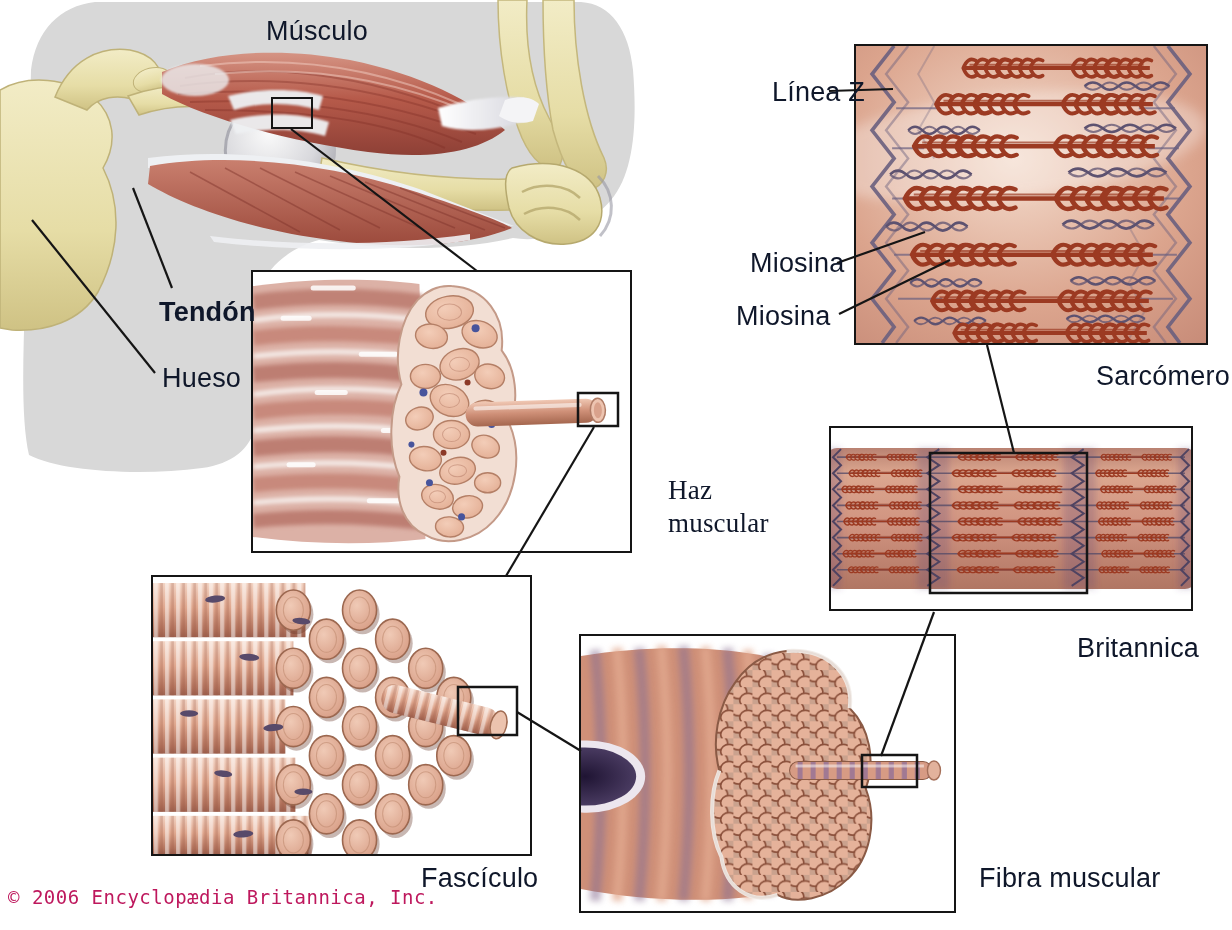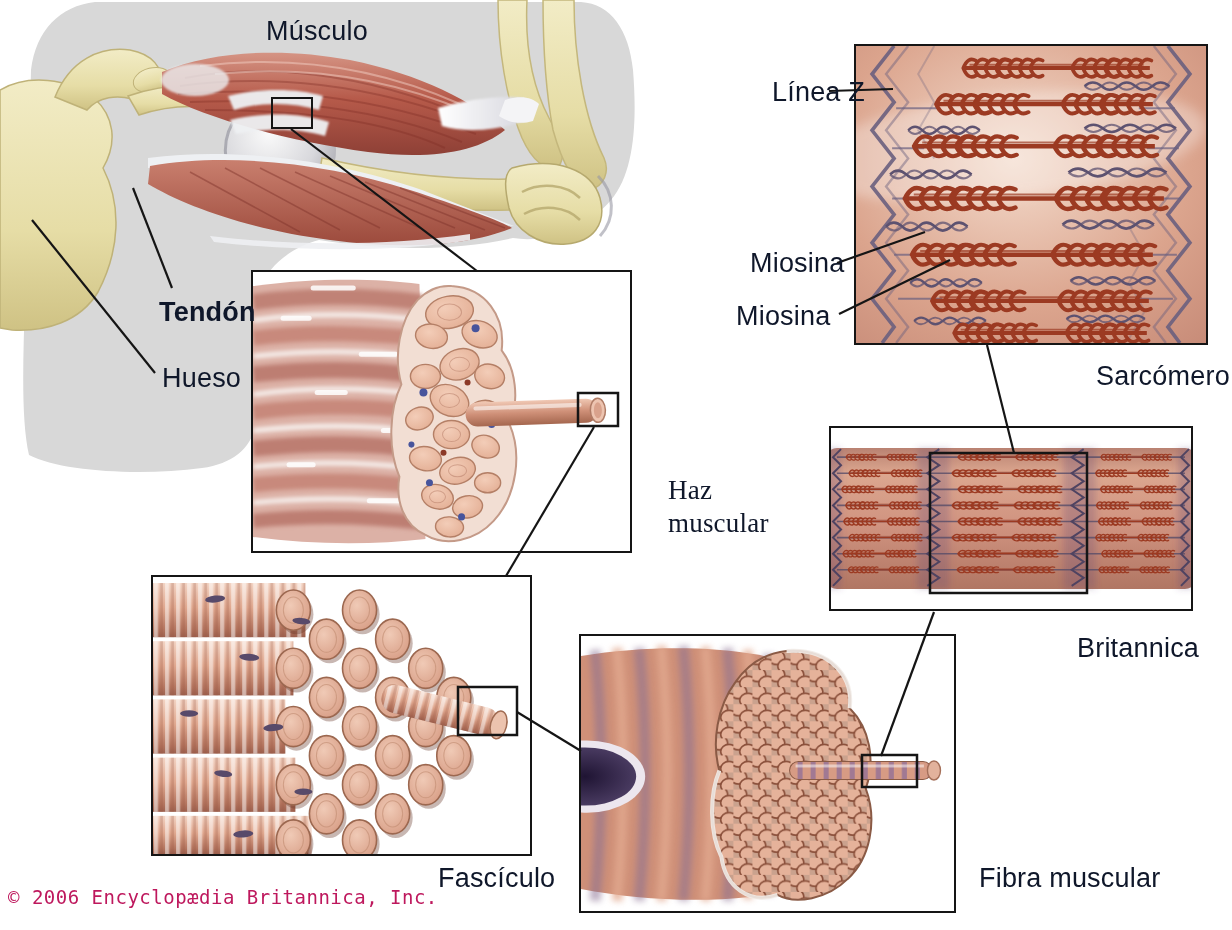--- a/index.html
+++ b/index.html
@@ -528,21 +528,21 @@
     </g>
   </svg>
 
   <div class="lbl" style="left:266px;top:15px;">Músculo</div>
   <div class="lbl" style="left:159px;top:296px;font-weight:bold;">Tendón</div>
   <div class="lbl" style="left:162px;top:362px;">Hueso</div>
   <div class="lbl" style="left:668px;top:474px;font-family:Liberation Serif, serif;">
     <div>Haz</div>
     <div>muscular</div>
   </div>
-  <div class="lbl" style="left:421px;top:862px;margin-left:17px;">Fascículo</div>
+  <div class="lbl" style="left:421px;top:862px;">Fascículo</div>
   <div class="lbl" style="left:979px;top:862px;">Fibra muscular</div>
   <div class="lbl" style="left:1077px;top:632px;">Britannica</div>
   <div class="lbl" style="left:1096px;top:360px;">Sarcómero</div>
   <div class="lbl" style="left:740px;top:76px;margin-left:32px;">Línea Z</div>
   <div class="lbl" style="left:750px;top:247px;">Miosina</div>
   <div class="lbl" style="left:736px;top:300px;">Miosina</div>
 
   <div id="copyright">© 2006 Encyclopædia Britannica, Inc.</div>
 </div>
 

